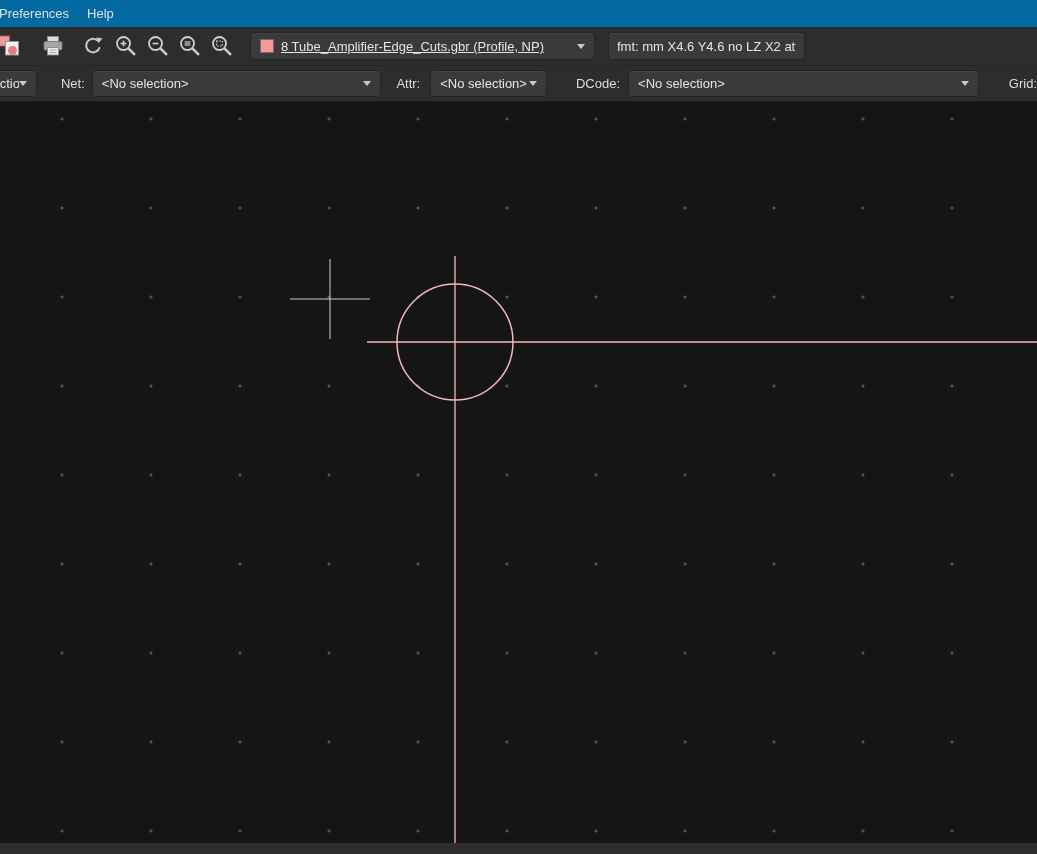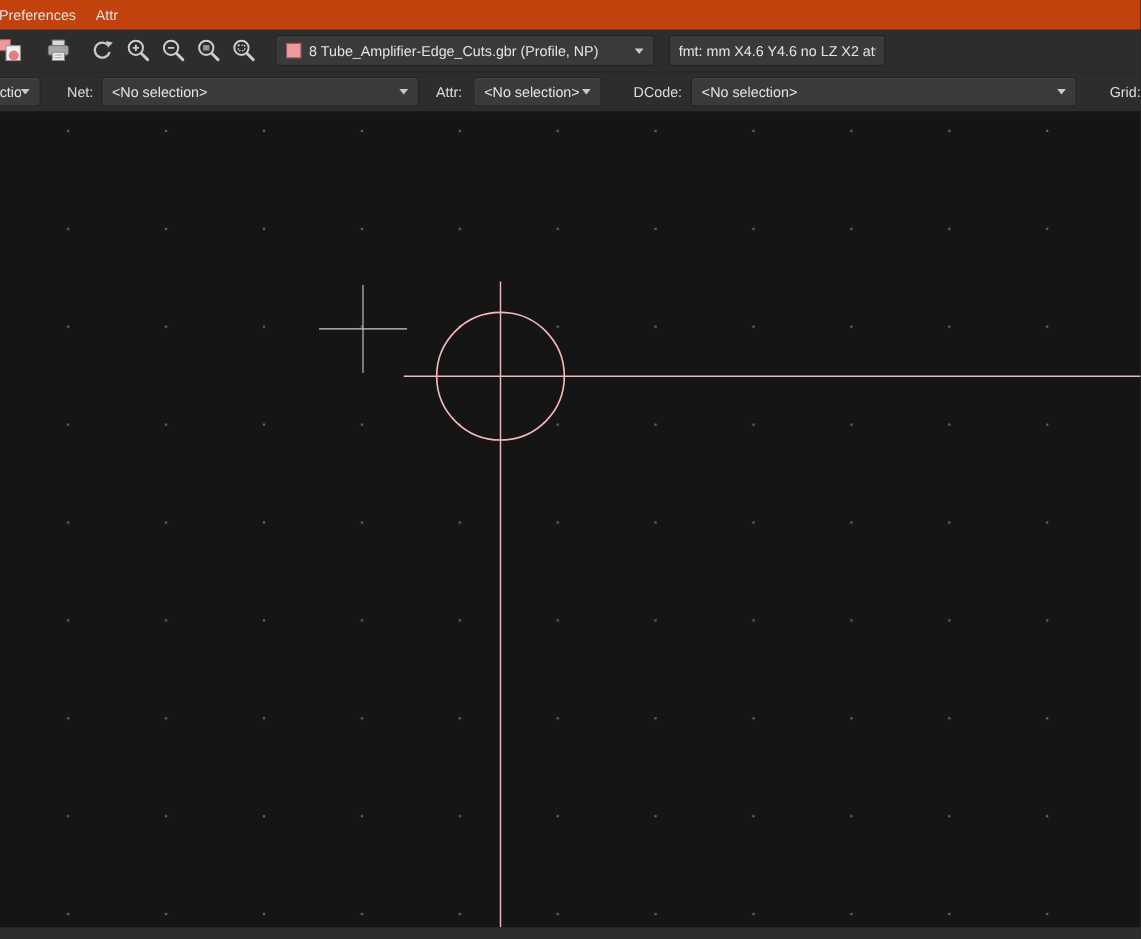--- a/index.html
+++ b/index.html
@@ -7,21 +7,21 @@
   body { font-family:"Liberation Sans", sans-serif; color:#e0e0e0; font-size:13px; }
 
   .window { position:relative; width:1037px; height:854px; overflow:hidden; background:#2d2d2d; }
 
   
   .titlebar { position:relative; height:11px; background:#2b2b2b; overflow:hidden; }
   .titlebar .title { position:absolute; left:568px; top:-7px; font-weight:bold; font-size:14px;
                      white-space:nowrap; color:#e8e8e8; }
 
   
-  .menubar { height:27px; display:flex; align-items:center; background:#c2410c; }
+  .menubar { height:27px; display:flex; align-items:center; background:#0369a1; }
   .menu-item { padding:4px 9px; white-space:nowrap; cursor:default; }
   .menu-item.clip-left { margin-left:-10px; }
 
   
   .toolbar { height:38px; display:flex; align-items:center; background:#2d2d2d; }
   .tbtn { width:26px; height:26px; display:flex; align-items:center; justify-content:center;
           background:transparent; border:none; padding:0; cursor:default; }
   .tbtn svg { display:block; }
 
   .combo { height:28px; background:#3a3a3c; border:1px solid #242424; border-radius:4px;
@@ -47,41 +47,41 @@
   .canvas svg { position:absolute; left:0; top:0; }
 
   
   #icon-clear   { margin-left:-3px; }
   #icon-print   { margin-left:17px; }
   #icon-refresh { margin-left:14px; }
   #icon-zin     { margin-left:7px; }
   #icon-zout    { margin-left:6px; }
   #icon-zfit    { margin-left:6px; }
   #icon-zsel    { margin-left:6px; }
-  #layer-combo  { margin-left:15px; width:345px; }
+  #layer-combo  { margin-left:15px; width:345px;text-decoration:underline; }
   #fmt-entry    { margin-left:13px; width:197px; }
 
   #combo-clipped { margin-left:-62px; width:100px; }
   #lbl-net      { margin-left:24px; }
   #combo-net    { margin-left:7px;  width:293px; }
   #lbl-attr     { margin-left:15px; }
   #combo-attr   { margin-left:10px; width:118px; }
   #lbl-dcode    { margin-left:29px; }
   #combo-dcode  { margin-left:8px;  width:355px; }
   #lbl-grid     { margin-left:30px; }
 </style>
 </head>
 <body>
 
 <div class="window">
 
 
   <div class="menubar">
     <div class="menu-item clip-left">Preferences</div>
-    <div class="menu-item">Attr</div>
+    <div class="menu-item">Help</div>
   </div>
 
   <div class="toolbar">
 
     <button class="tbtn" id="icon-clear">
       <svg width="24" height="24" viewBox="0 0 24 24">
         <rect x="1.5" y="2" width="10" height="10" fill="#ef9a9a" stroke="#b05c5c" stroke-width="1"></rect>
         <rect x="7.5" y="7.5" width="13" height="13.5" fill="#f0f0f0" stroke="#949494" stroke-width="1"></rect>
         <circle cx="14.5" cy="16.5" r="4.5" fill="#e57d7d"></circle>
       </svg>

